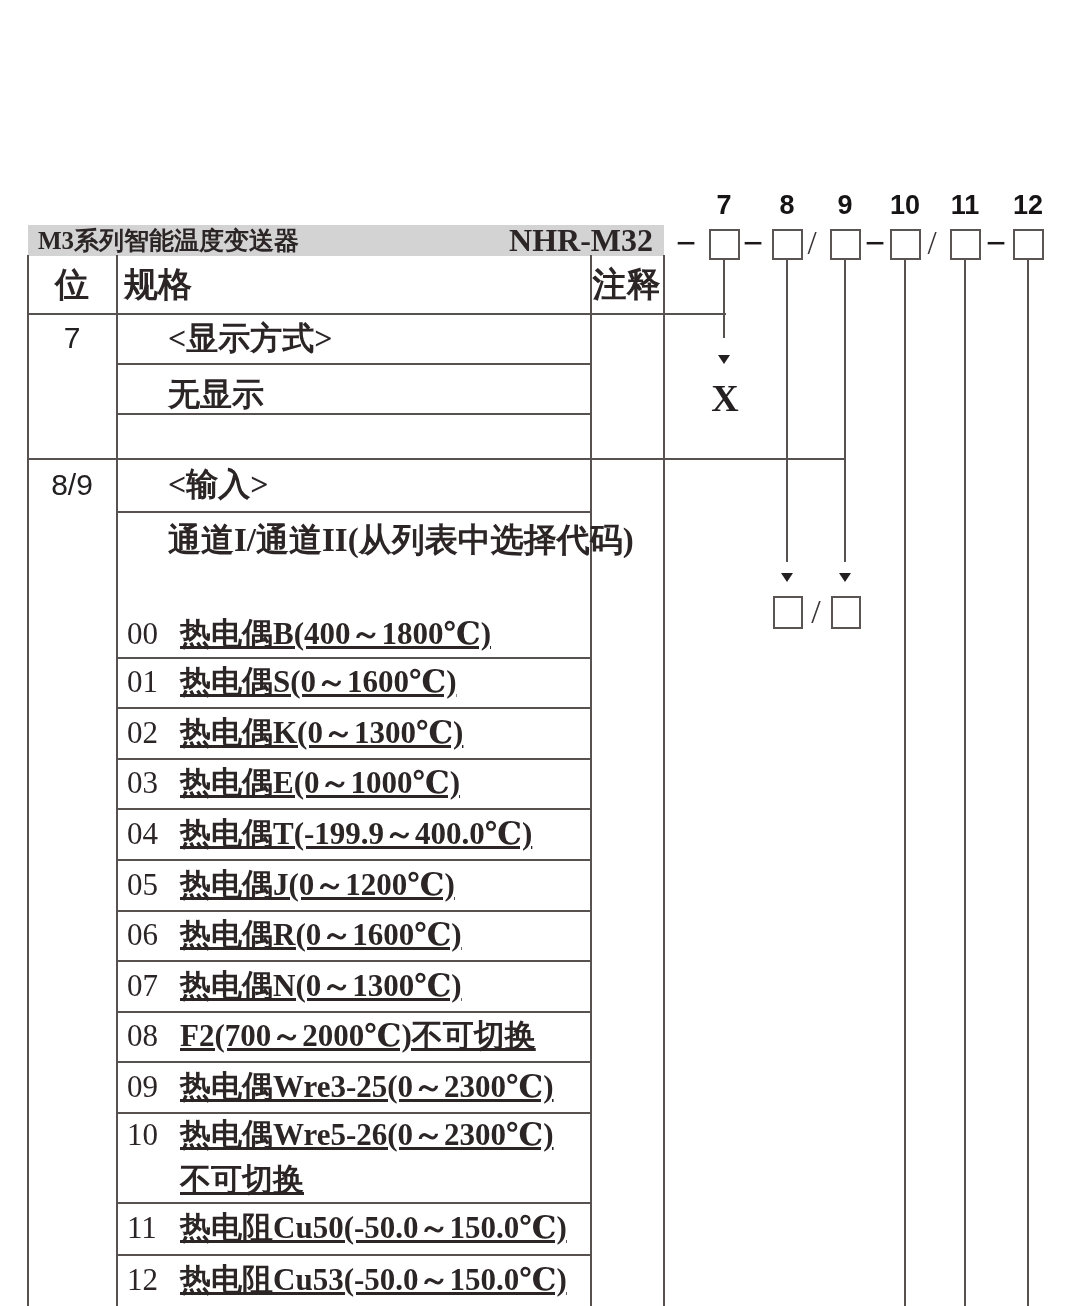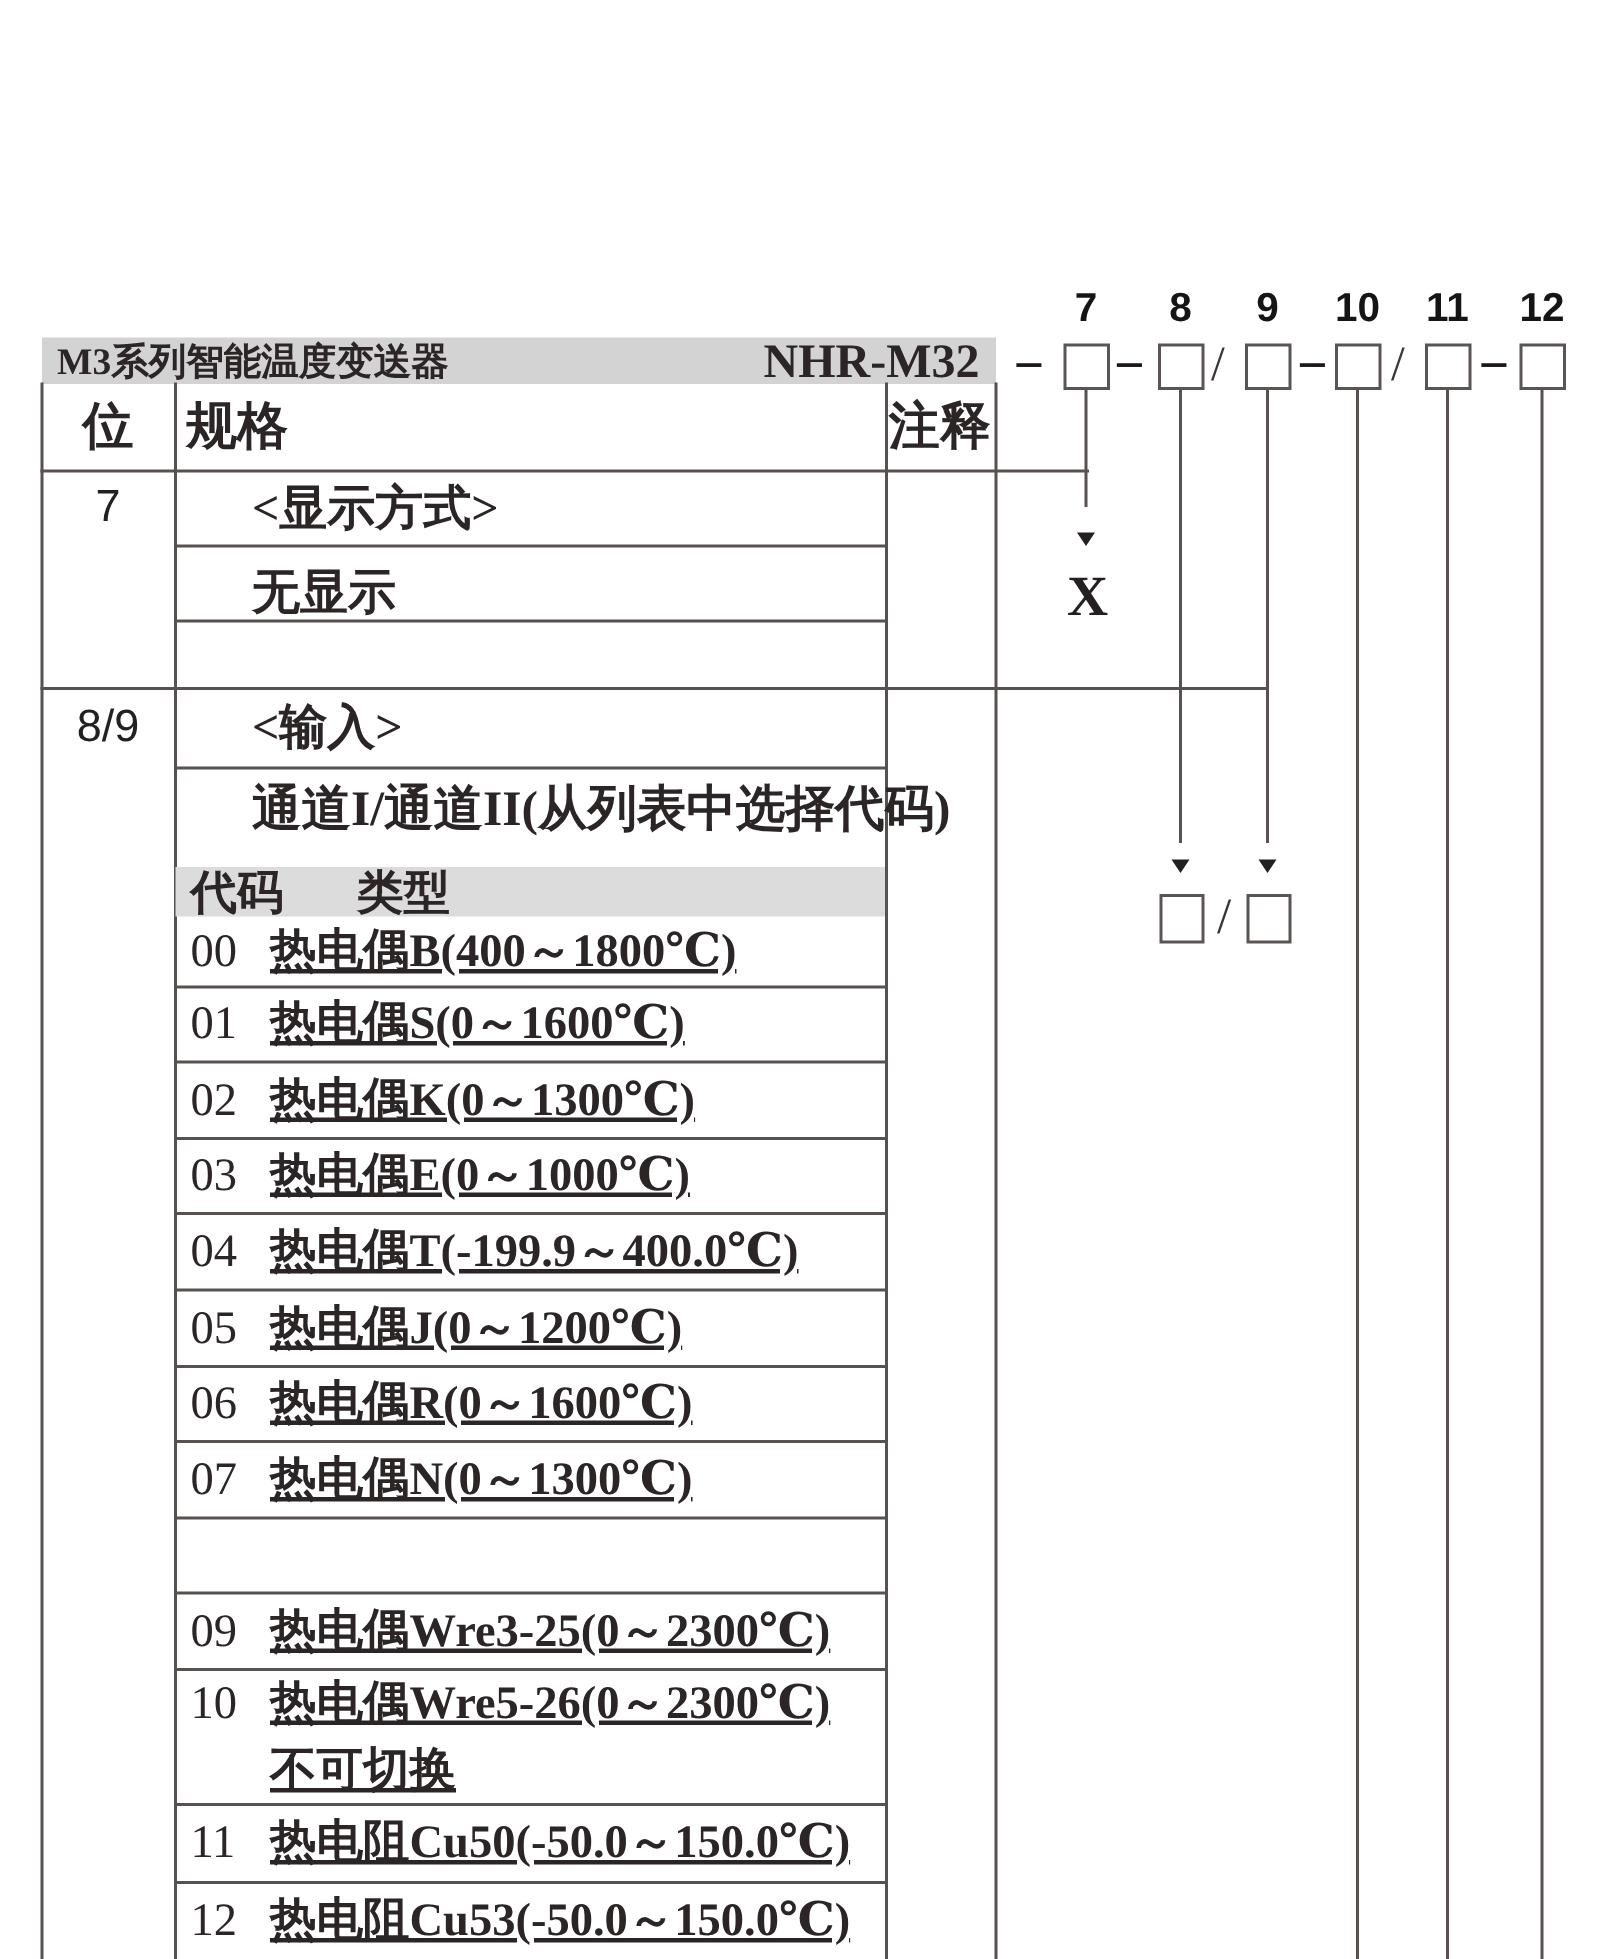--- a/index.html
+++ b/index.html
@@ -128,24 +128,20 @@
   <div class="th" style="left:590px;top:256px;width:73px;height:57px;line-height:57px;text-align:center">注释</div>
 
   <div class="pos-label" style="top:313px;height:50px;line-height:50px">7</div>
   <div class="spec" style="top:313px;height:50px;line-height:50px">&lt;显示方式&gt;</div>
   <div class="spec" style="top:369px;height:60px;line-height:50px">无显示</div>
 
   <div class="pos-label" style="top:458px;height:53px;line-height:53px">8/9</div>
   <div class="spec" style="top:458px;height:53px;line-height:53px">&lt;输入&gt;</div>
   <div class="spec nowrap" style="top:511px;height:58px;line-height:58px;font-size:33px">通道I/通道II(从列表中选择代码)</div>
 
-  <div class="band">
-    <span style="left:10px">代码</span>
-    <span style="left:121px">类型</span>
-  </div>
 
   <div class="crow" style="top:611px;height:46px;line-height:46px">
     <span class="cnum">00</span>
     <span class="ctype">热电偶B(400～1800℃)</span>
   </div>
   <div class="crow" style="top:657px;height:50px;line-height:50px">
     <span class="cnum">01</span>
     <span class="ctype">热电偶S(0～1600℃)</span>
   </div>
   <div class="crow" style="top:707px;height:51px;line-height:51px">
@@ -165,20 +161,24 @@
     <span class="ctype">热电偶J(0～1200℃)</span>
   </div>
   <div class="crow" style="top:910px;height:50px;line-height:50px">
     <span class="cnum">06</span>
     <span class="ctype">热电偶R(0～1600℃)</span>
   </div>
   <div class="crow" style="top:960px;height:51px;line-height:51px">
     <span class="cnum">07</span>
     <span class="ctype">热电偶N(0～1300℃)</span>
   </div>
+  <div class="crow" style="top:1011px;height:50px;line-height:50px">
+    <span class="cnum">08</span>
+    <span class="ctype">F2(700～2000℃)不可切换</span>
+  </div>
   <div class="crow" style="top:1061px;height:51px;line-height:51px">
     <span class="cnum">09</span>
     <span class="ctype">热电偶Wre3-25(0～2300℃)</span>
   </div>
   <div class="crow" style="top:1112px;height:46px;line-height:46px">
     <span class="cnum">10</span>
     <span class="ctype">热电偶Wre5-26(0～2300℃)</span>
   </div>
   <div class="crow" style="top:1158px;height:44px;line-height:44px">
     <span class="ctype">不可切换</span>

